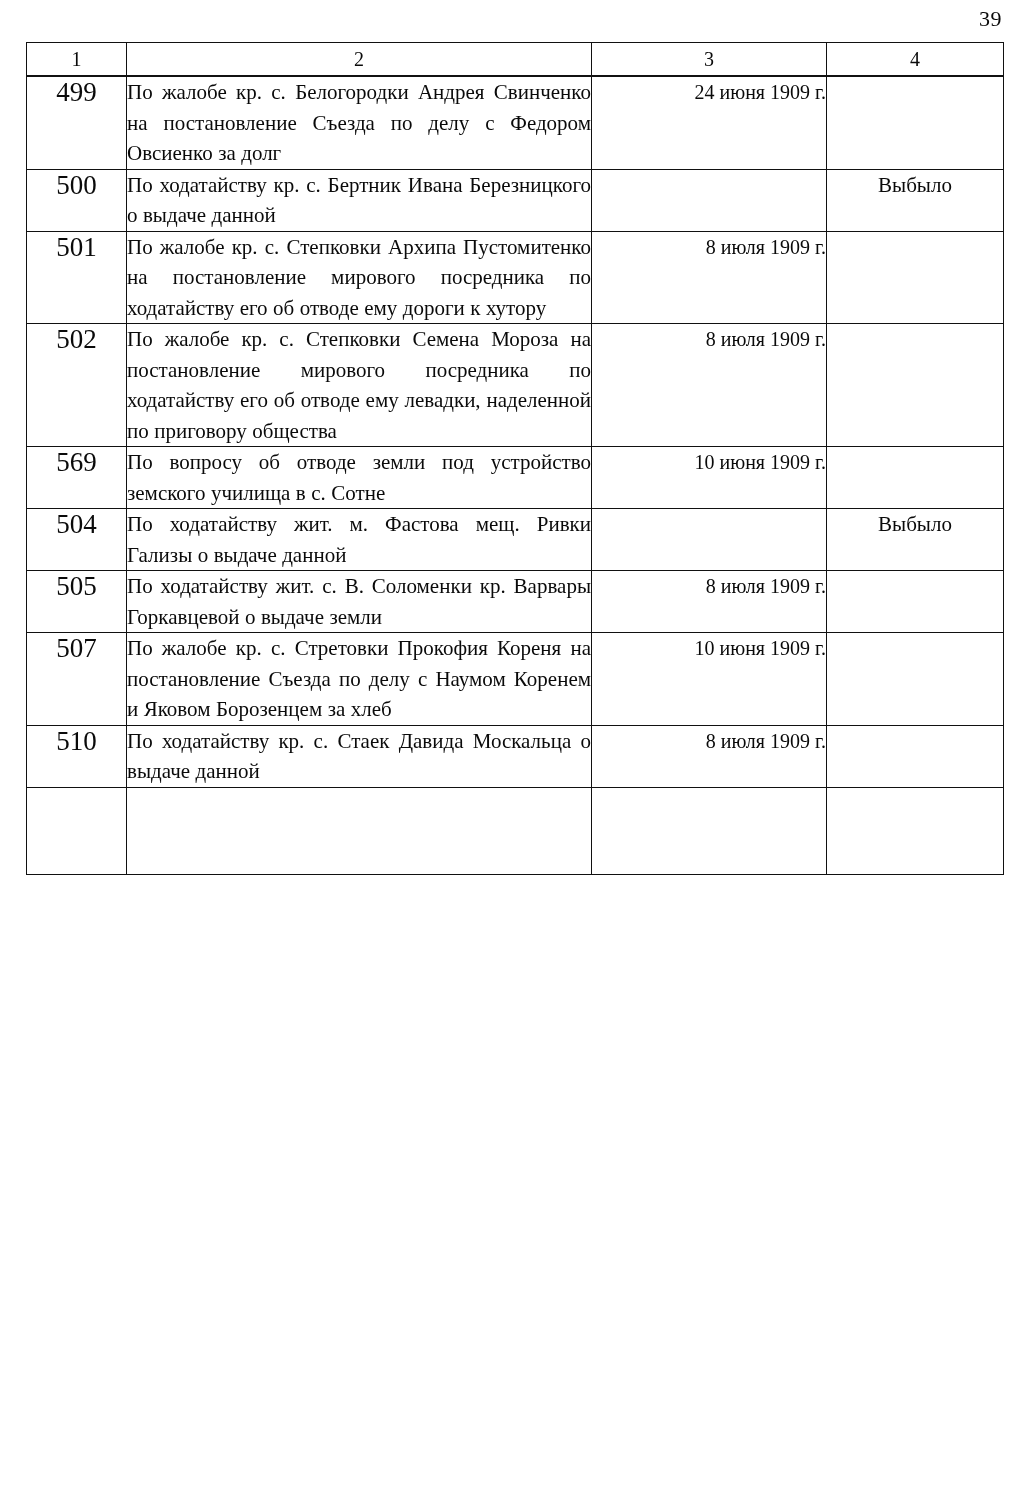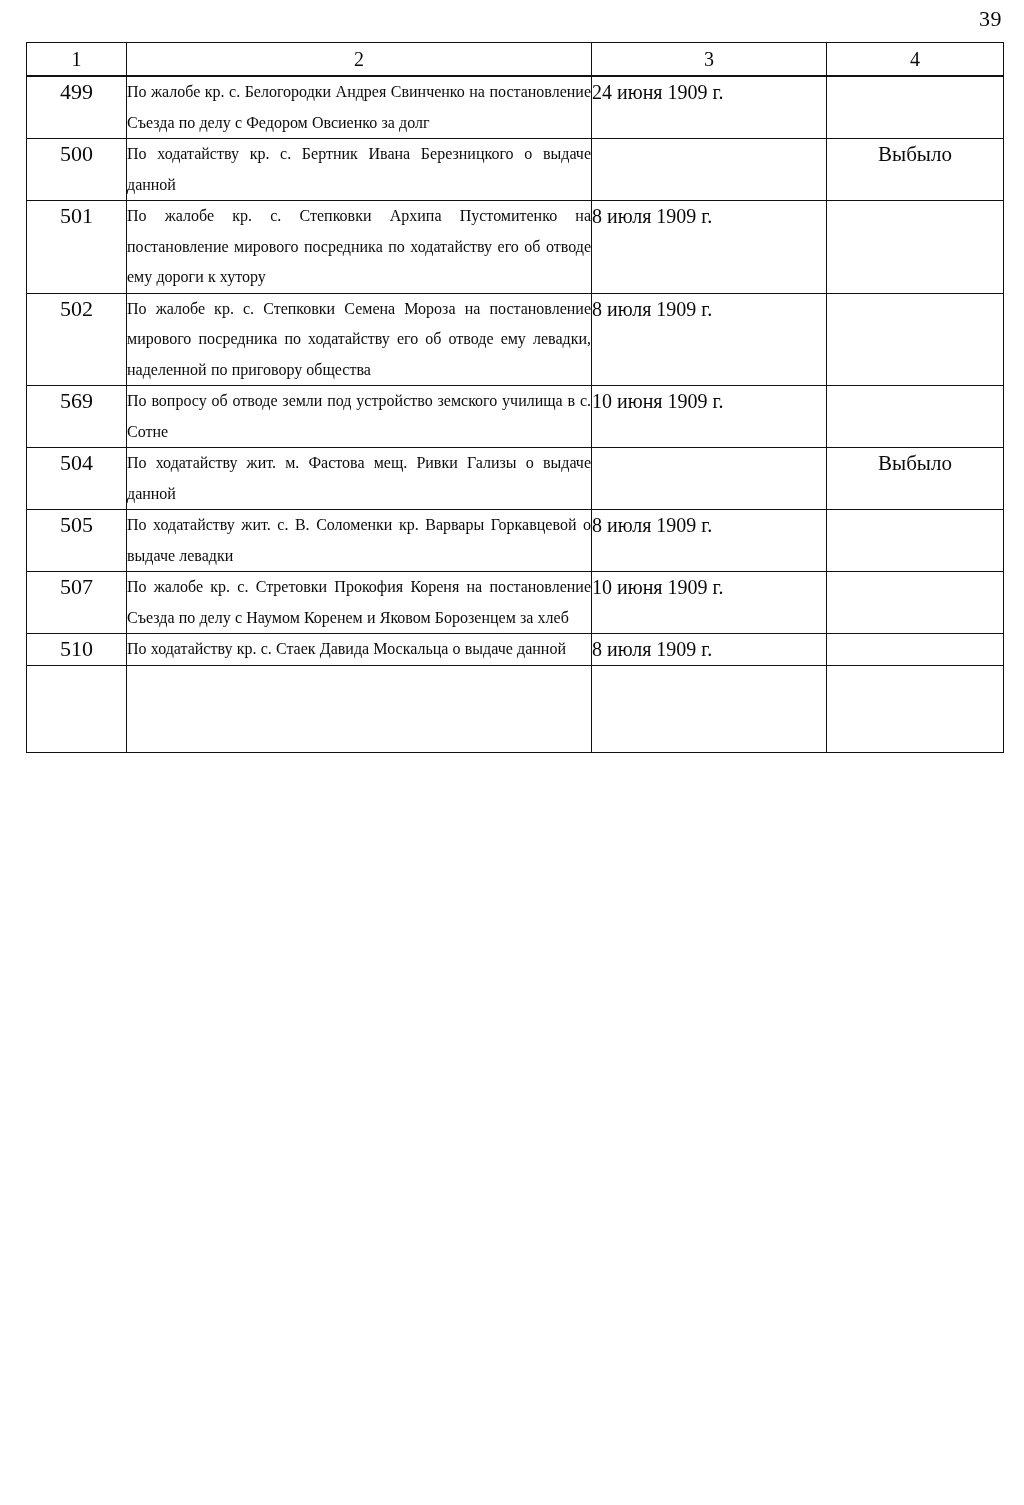--- a/index.html
+++ b/index.html
@@ -62,36 +62,36 @@
     text-align: center;
     vertical-align: middle;
     font-size: 20px;
     line-height: 32px;
     border-bottom-width: 2.2px;
   }
 
   
   .num-cell {
     text-align: center;
-    font-size: 22px;
+    font-size: 27px;
     padding-top: 16px;
     padding-bottom: 6px;
     line-height: 30.5px;
   }
   .desc-cell {
     text-align: justify;
     text-align-last: left;
-    font-size: 16px;
+    font-size: 21px;
     line-height: 30.5px;
     padding: 16px 10px 6px 10px;
     hyphens: manual;
     word-spacing: 0.2px;
   }
   .date-cell {
-    text-align: left;
+    text-align: right;
     font-size: 20px;
     padding-top: 16px;
     padding-bottom: 6px;
     line-height: 30.5px;
     white-space: nowrap;
   }
   .note-cell {
     text-align: center;
     font-size: 21px;
     padding-top: 16px;
@@ -176,21 +176,21 @@
 
       <tr>
         <td class="num-cell">504</td>
         <td class="desc-cell">По ходатайству жит. м. Фастова мещ. Ривки Гализы о выдаче данной</td>
         <td class="date-cell"></td>
         <td class="note-cell">Выбыло</td>
       </tr>
 
       <tr>
         <td class="num-cell">505</td>
-        <td class="desc-cell">По ходатайству жит. с. В. Соломенки кр. Варвары Горкавцевой о выдаче левадки</td>
+        <td class="desc-cell">По ходатайству жит. с. В. Соломенки кр. Варвары Горкавцевой о выдаче земли</td>
         <td class="date-cell">8 июля 1909 г.</td>
         <td class="note-cell"></td>
       </tr>
 
 
       <tr>
         <td class="num-cell">507</td>
         <td class="desc-cell">По жалобе кр. с. Стретовки Прокофия Кореня на постановление Съезда по делу с Наумом Коренем и Яковом Борозенцем за хлеб</td>
         <td class="date-cell">10 июня 1909 г.</td>
         <td class="note-cell"></td>

